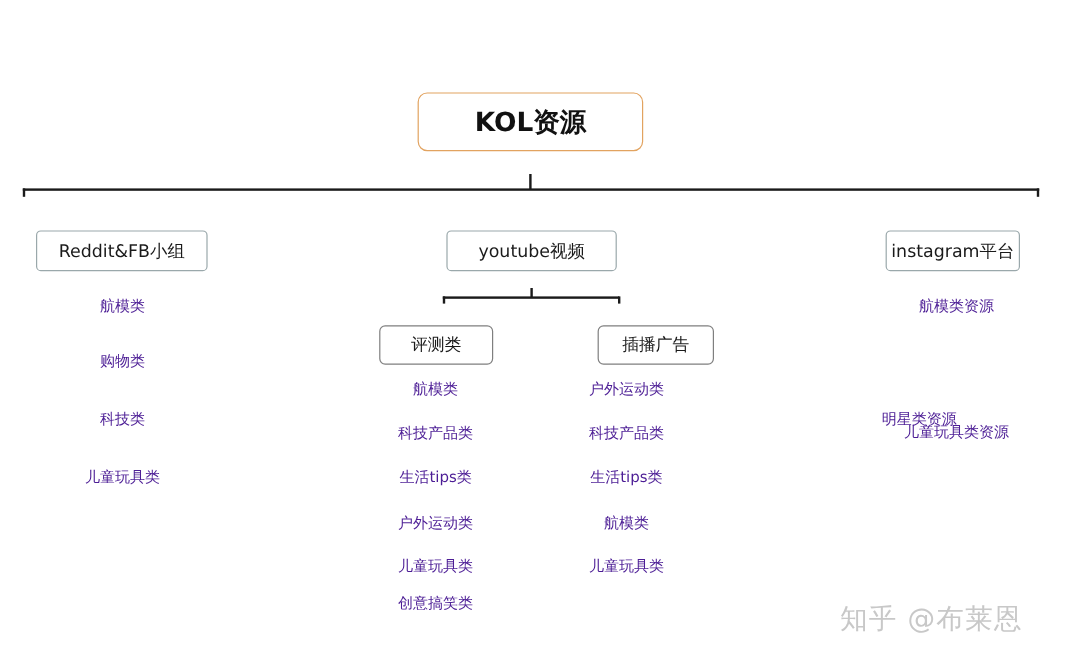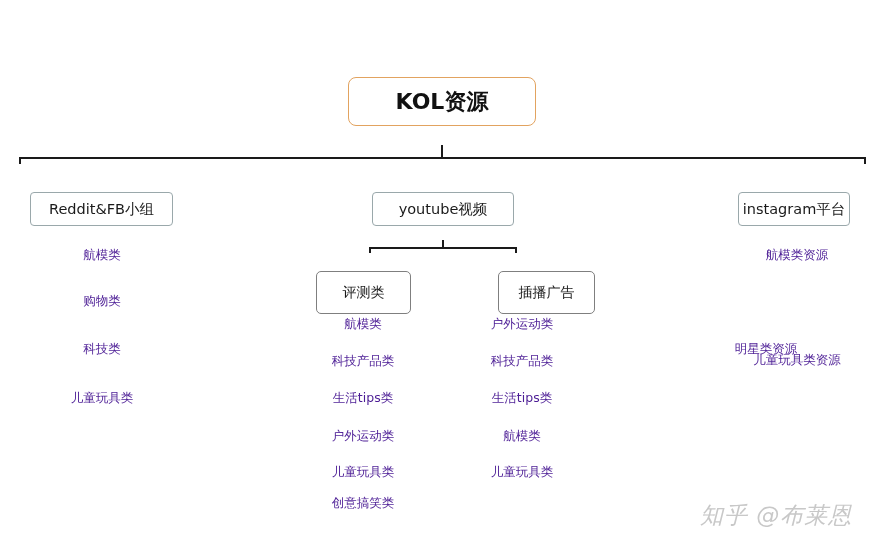--- a/index.html
+++ b/index.html
@@ -18,36 +18,35 @@
       font-size: 22px; font-weight: bold; color: #111;
       background: #fff;
     }
     .l1-node {
       height: 34px; box-sizing: border-box;
       border: 1.5px solid #9aa8ab; border-radius: 4px;
       display: flex; align-items: center; justify-content: center;
       font-size: 14.5px; color: #1a1a1a; background: #fff;
     }
     .l2-node {
-      height: 43px; box-sizing: border-box;
+      height: 33px; box-sizing: border-box;
       border: 1.5px solid #7f7f7f; border-radius: 5px;
       display: flex; align-items: center; justify-content: center;
       font-size: 14px; color: #1a1a1a; background: #fff;
     }
     .leaf {
       font-size: 12.5px; color: #4c1d95;
       text-align: center; white-space: nowrap;
       transform: translateX(-50%);
     }
     .line { background: #1a1a1a; }
     .watermark {
       left: 700px; top: 500px;
       font-size: 23px; color: #c8c8c8; letter-spacing: 1px;
       white-space: nowrap;
-      font-style: italic;
     }
   </style>
 </head>
 <body>
 
 <div class="abs root-node">
   <span>KOL资源</span>
 </div>
 
 <div class="abs line" style="left:441px; top:145px; width:2px; height:13px;"></div>

